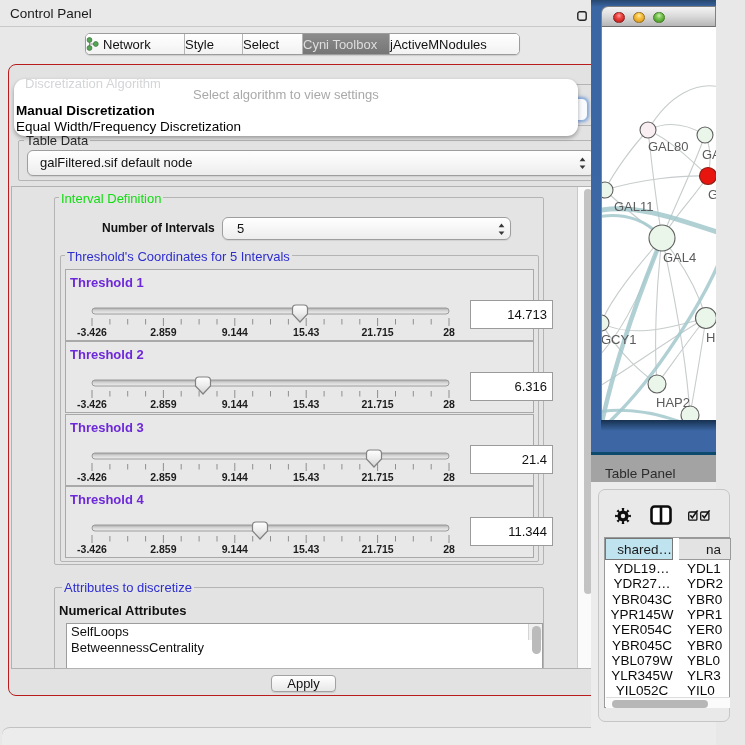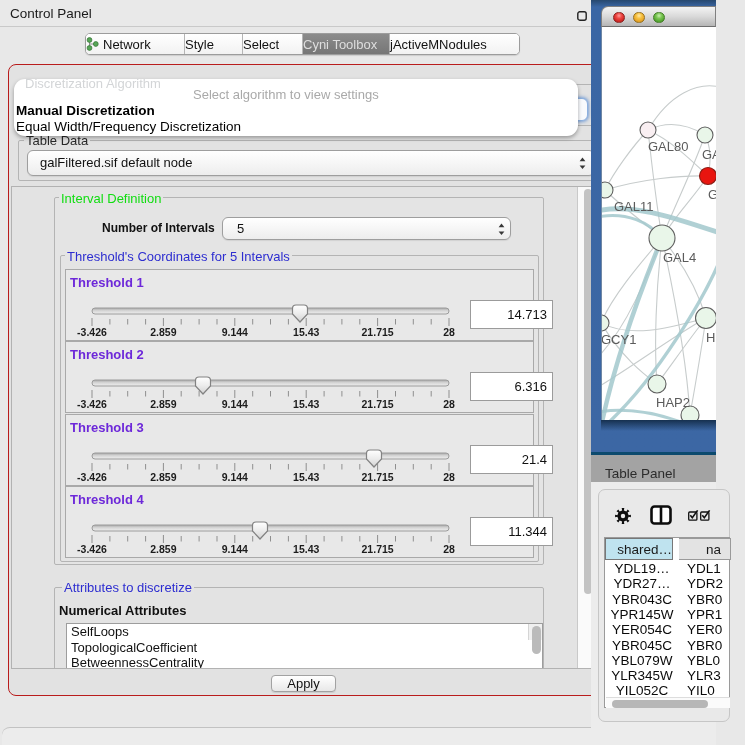--- a/index.html
+++ b/index.html
@@ -338,21 +338,20 @@
             </svg>
 <div class="tlab">Threshold 4</div>
 <div class="tval">11.344</div>
 </div>
 
         <div class="groupline" style="left:42px; top:400px; width:490px; height:95px;"></div>
         <div class="gtitle" style="left:50px; top:394px; color:#2d2dd0; background:#e4e4e4;">Attributes to discretize</div>
         <div class="abs" style="left:47px; top:416px; font-size:13px; font-weight:bold; color:#111;">Numerical Attributes</div>
         <div id="alist">
           <div>SelfLoops</div>
-          <div>TopologicalCoefficient</div>
           <div>BetweennessCentrality</div>
           <div id="alsb">
               <i></i>
             </div>
         </div>
       </div>
       <div id="vsb">
           <div class="thumb"></div>
         </div>
     </div>

